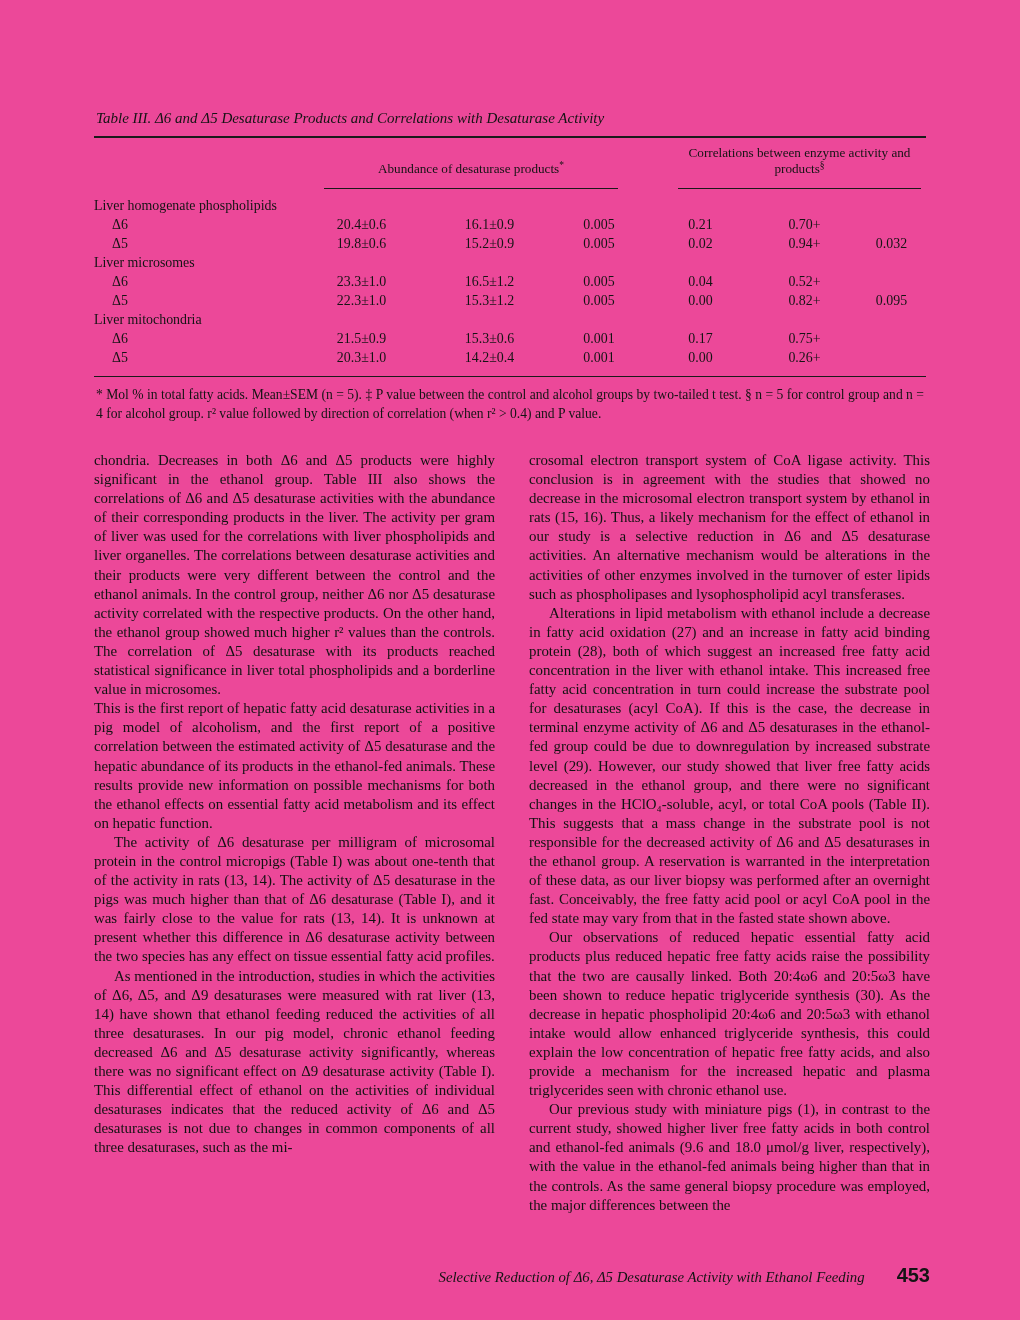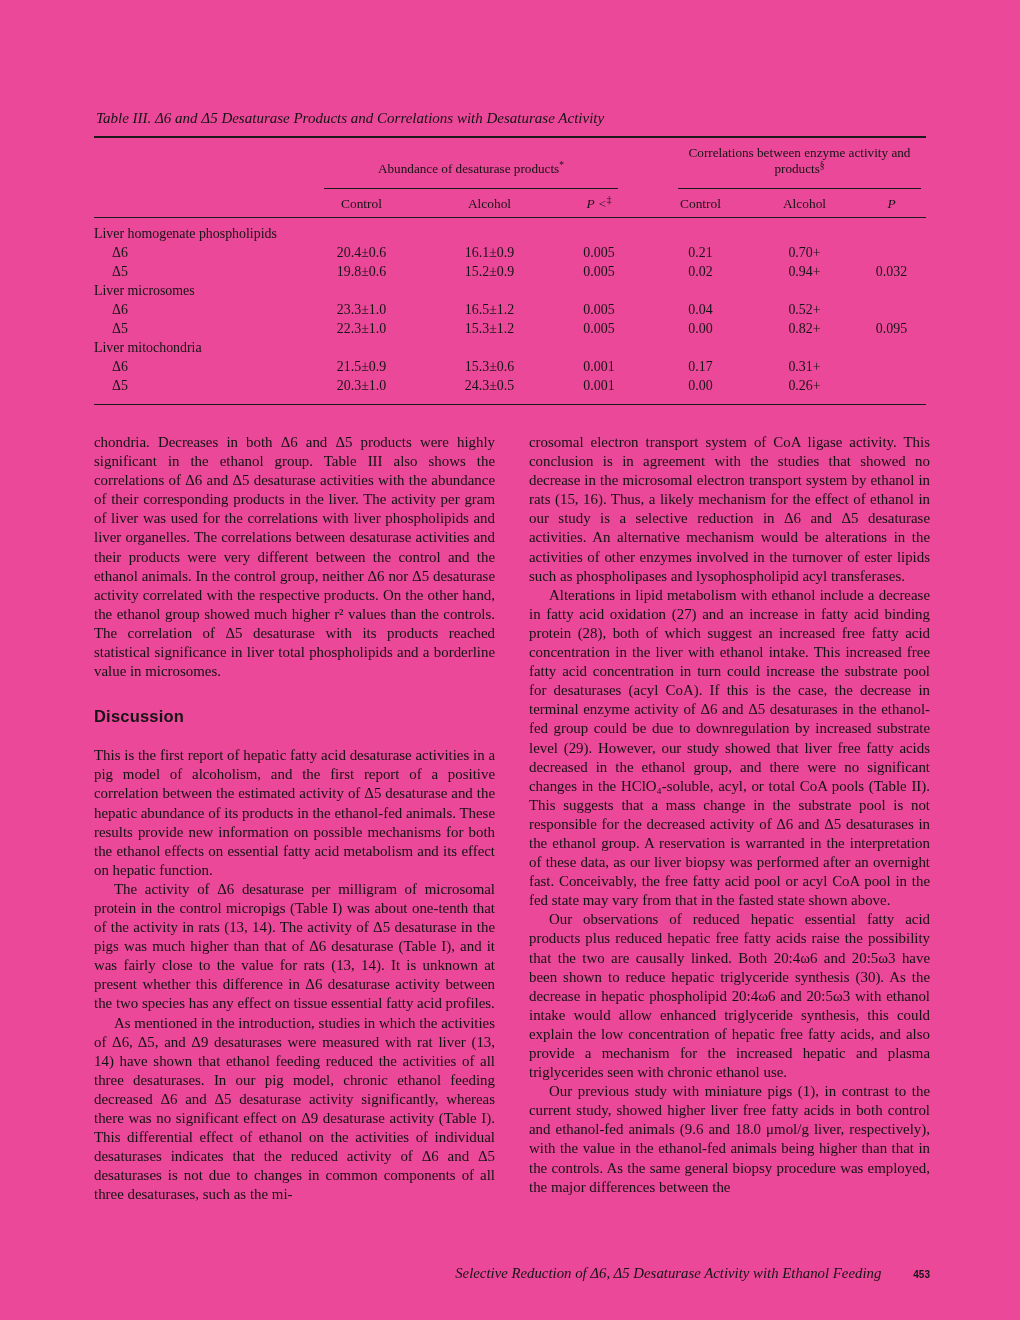--- a/index.html
+++ b/index.html
@@ -93,21 +93,21 @@
     top: 1264px;
     left: 94px;
     width: 836px;
     text-align: right;
     white-space: nowrap;
   }
   .running-title { font-style: italic; font-size: 14.8px; text-align: center; }
   .page-number {
     font-family: "Liberation Sans", sans-serif;
     font-weight: 700;
-    font-size: 10px;
+    font-size: 20px;
     margin-left: 28px;
   }
 </style>
 </head>
 <body>
 
 <div class="page">
   <div class="content">
 
     <section class="table-block">
@@ -126,29 +126,20 @@
         <thead>
           <tr class="spanner-row">
             <th></th>
             <th colspan="3">
               <div class="spanner sp1"><span class="sp-inner"><span>Abundance of desaturase products</span><sup class="mark">*</sup></span></div>
             </th>
             <th colspan="3">
               <div class="spanner sp2"><span class="sp-inner"><span>Correlations between enzyme activity and products</span><sup class="mark">§</sup></span></div>
             </th>
           </tr>
-          <tr class="colhead-row">
-            <th></th>
-            <th>Control</th>
-            <th>Alcohol</th>
-            <th><span class="it">P &lt;</span><sup class="mark">‡</sup></th>
-            <th>Control</th>
-            <th>Alcohol</th>
-            <th class="it">P</th>
-          </tr>
         </thead>
         <tbody class="t3-body">
           <tr class="first-row">
             <td class="lbl" colspan="7">Liver homogenate phospholipids</td>
           </tr>
           <tr>
             <td class="lbl sub">Δ6</td>
             <td>20.4±0.6</td>
             <td>16.1±0.9</td>
             <td>0.005</td>
@@ -188,41 +179,41 @@
           </tr>
           <tr>
             <td class="lbl" colspan="7">Liver mitochondria</td>
           </tr>
           <tr>
             <td class="lbl sub">Δ6</td>
             <td>21.5±0.9</td>
             <td>15.3±0.6</td>
             <td>0.001</td>
             <td>0.17</td>
-            <td>0.31+</td>
+            <td>0.75+</td>
             <td></td>
           </tr>
           <tr class="last-row">
             <td class="lbl sub">Δ5</td>
             <td>20.3±1.0</td>
-            <td>24.3±0.5</td>
+            <td>14.2±0.4</td>
             <td>0.001</td>
             <td>0.00</td>
             <td>0.26+</td>
             <td></td>
           </tr>
         </tbody>
       </table>
 
+      <p class="footnote">* Mol % in total fatty acids. Mean±SEM (n = 5). ‡ P value between the control and alcohol groups by two-tailed t test. § n = 5 for control group and n = 4 for alcohol group. r² value followed by direction of correlation (when r² &gt; 0.4) and P value.</p>
     </section>
 
     <section class="columns">
       <div class="col">
         <p>chondria. Decreases in both Δ6 and Δ5 products were highly significant in the ethanol group. Table III also shows the correlations of Δ6 and Δ5 desaturase activities with the abundance of their corresponding products in the liver. The activity per gram of liver was used for the correlations with liver phospholipids and liver organelles. The correlations between desaturase activities and their products were very different between the control and the ethanol animals. In the control group, neither Δ6 nor Δ5 desaturase activity correlated with the respective products. On the other hand, the ethanol group showed much higher r² values than the controls. The correlation of Δ5 desaturase with its products reached statistical significance in liver total phospholipids and a borderline value in microsomes.</p>
-        <h2 class="discussion">Discussion</h2>
         <p>This is the first report of hepatic fatty acid desaturase activities in a pig model of alcoholism, and the first report of a positive correlation between the estimated activity of Δ5 desaturase and the hepatic abundance of its products in the ethanol-fed animals. These results provide new information on possible mechanisms for both the ethanol effects on essential fatty acid metabolism and its effect on hepatic function.</p>
         <p class="ind">The activity of Δ6 desaturase per milligram of microsomal protein in the control micropigs (Table I) was about one-tenth that of the activity in rats (13, 14). The activity of Δ5 desaturase in the pigs was much higher than that of Δ6 desaturase (Table I), and it was fairly close to the value for rats (13, 14). It is unknown at present whether this difference in Δ6 desaturase activity between the two species has any effect on tissue essential fatty acid profiles.</p>
         <p class="ind">As mentioned in the introduction, studies in which the activities of Δ6, Δ5, and Δ9 desaturases were measured with rat liver (13, 14) have shown that ethanol feeding reduced the activities of all three desaturases. In our pig model, chronic ethanol feeding decreased Δ6 and Δ5 desaturase activity significantly, whereas there was no significant effect on Δ9 desaturase activity (Table I). This differential effect of ethanol on the activities of individual desaturases indicates that the reduced activity of Δ6 and Δ5 desaturases is not due to changes in common components of all three desaturases, such as the mi-</p>
       </div>
       <div class="col">
         <p>crosomal electron transport system of CoA ligase activity. This conclusion is in agreement with the studies that showed no decrease in the microsomal electron transport system by ethanol in rats (15, 16). Thus, a likely mechanism for the effect of ethanol in our study is a selective reduction in Δ6 and Δ5 desaturase activities. An alternative mechanism would be alterations in the activities of other enzymes involved in the turnover of ester lipids such as phospholipases and lysophospholipid acyl transferases.</p>
         <p class="ind">Alterations in lipid metabolism with ethanol include a decrease in fatty acid oxidation (27) and an increase in fatty acid binding protein (28), both of which suggest an increased free fatty acid concentration in the liver with ethanol intake. This increased free fatty acid concentration in turn could increase the substrate pool for desaturases (acyl CoA). If this is the case, the decrease in terminal enzyme activity of Δ6 and Δ5 desaturases in the ethanol-fed group could be due to downregulation by increased substrate level (29). However, our study showed that liver free fatty acids decreased in the ethanol group, and there were no significant changes in the HClO₄-soluble, acyl, or total CoA pools (Table II). This suggests that a mass change in the substrate pool is not responsible for the decreased activity of Δ6 and Δ5 desaturases in the ethanol group. A reservation is warranted in the interpretation of these data, as our liver biopsy was performed after an overnight fast. Conceivably, the free fatty acid pool or acyl CoA pool in the fed state may vary from that in the fasted state shown above.</p>
         <p class="ind">Our observations of reduced hepatic essential fatty acid products plus reduced hepatic free fatty acids raise the possibility that the two are causally linked. Both 20:4ω6 and 20:5ω3 have been shown to reduce hepatic triglyceride synthesis (30). As the decrease in hepatic phospholipid 20:4ω6 and 20:5ω3 with ethanol intake would allow enhanced triglyceride synthesis, this could explain the low concentration of hepatic free fatty acids, and also provide a mechanism for the increased hepatic and plasma triglycerides seen with chronic ethanol use.</p>
         <p class="ind">Our previous study with miniature pigs (1), in contrast to the current study, showed higher liver free fatty acids in both control and ethanol-fed animals (9.6 and 18.0 μmol/g liver, respectively), with the value in the ethanol-fed animals being higher than that in the controls. As the same general biopsy procedure was employed, the major differences between the</p>
       </div>

